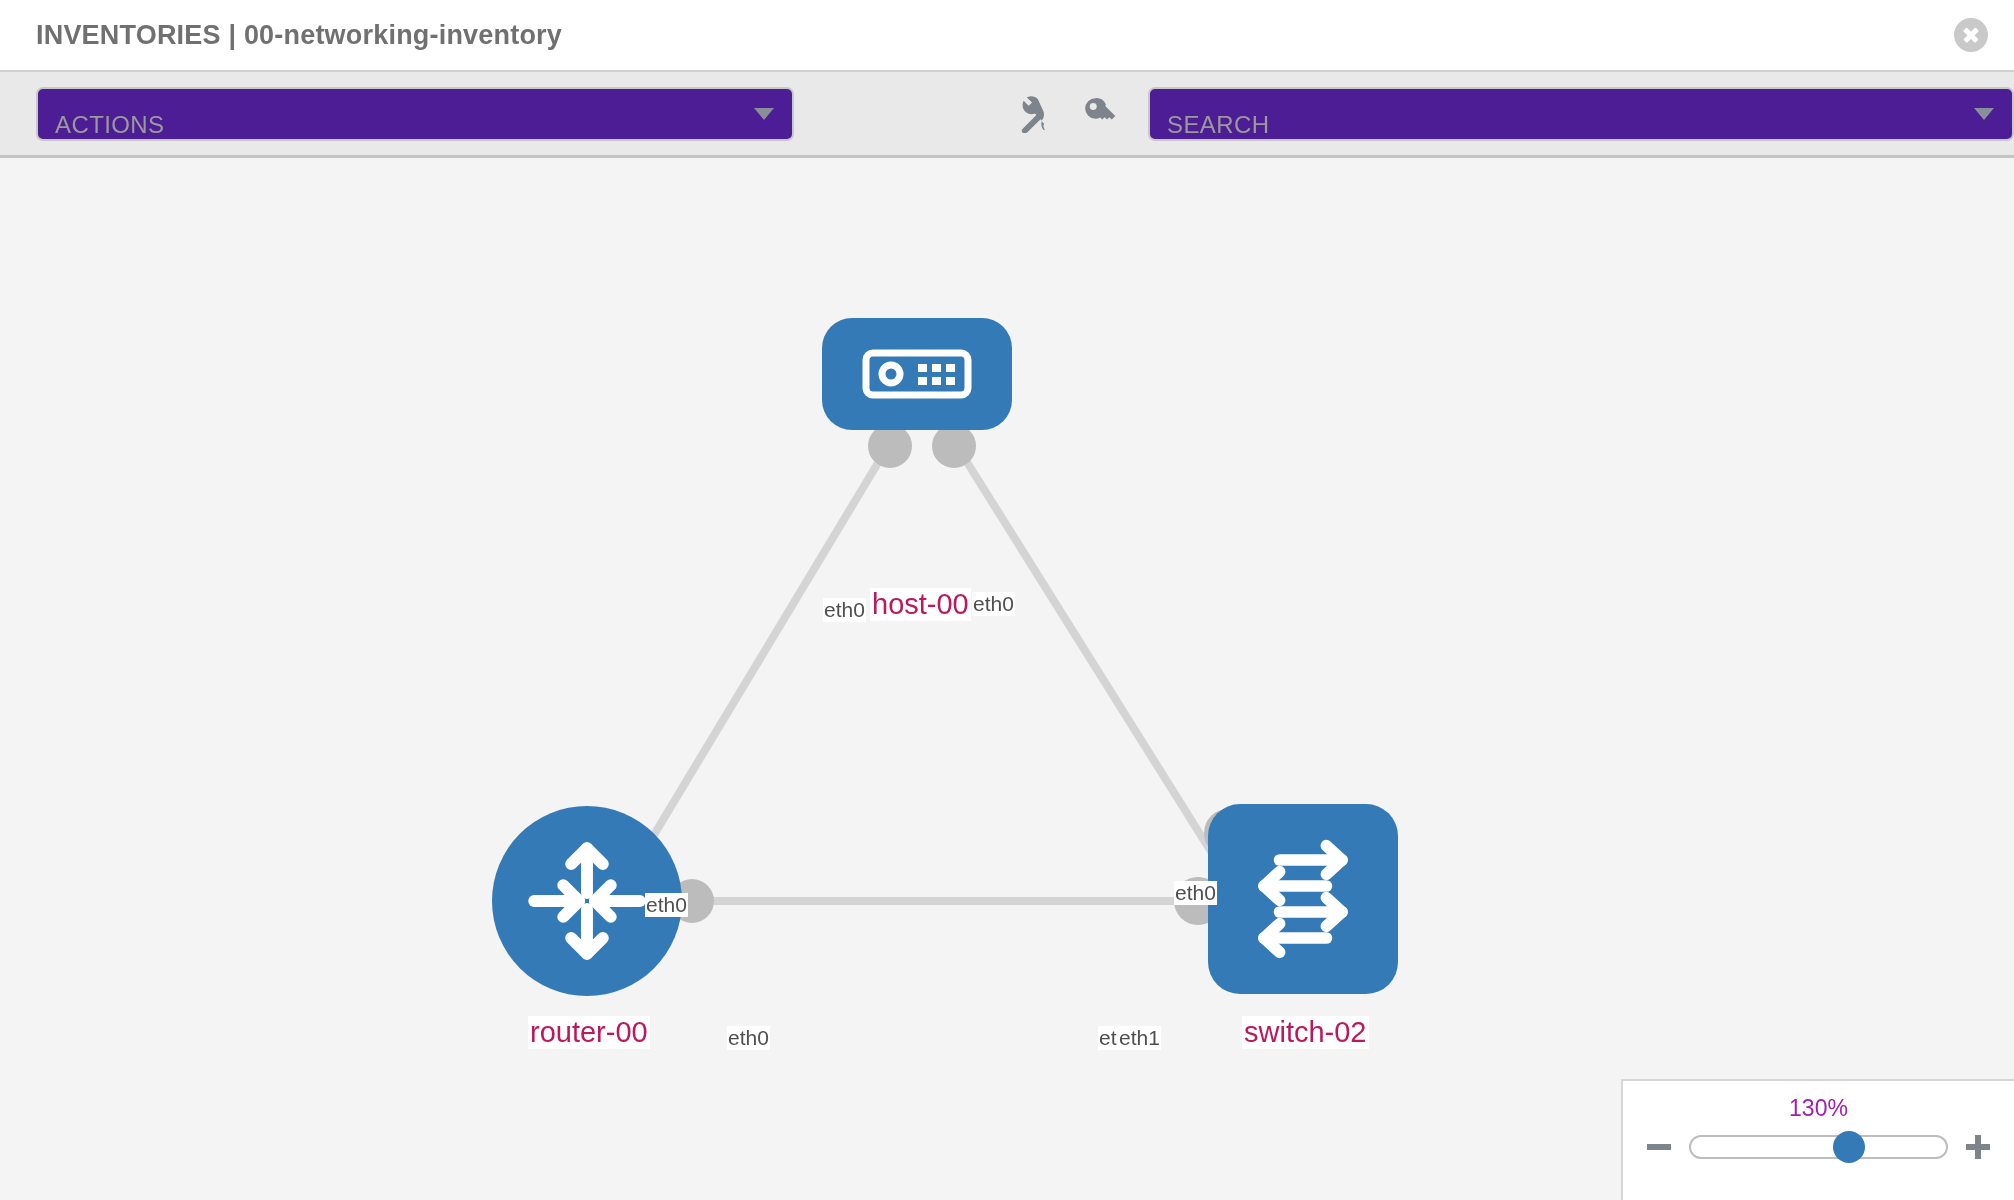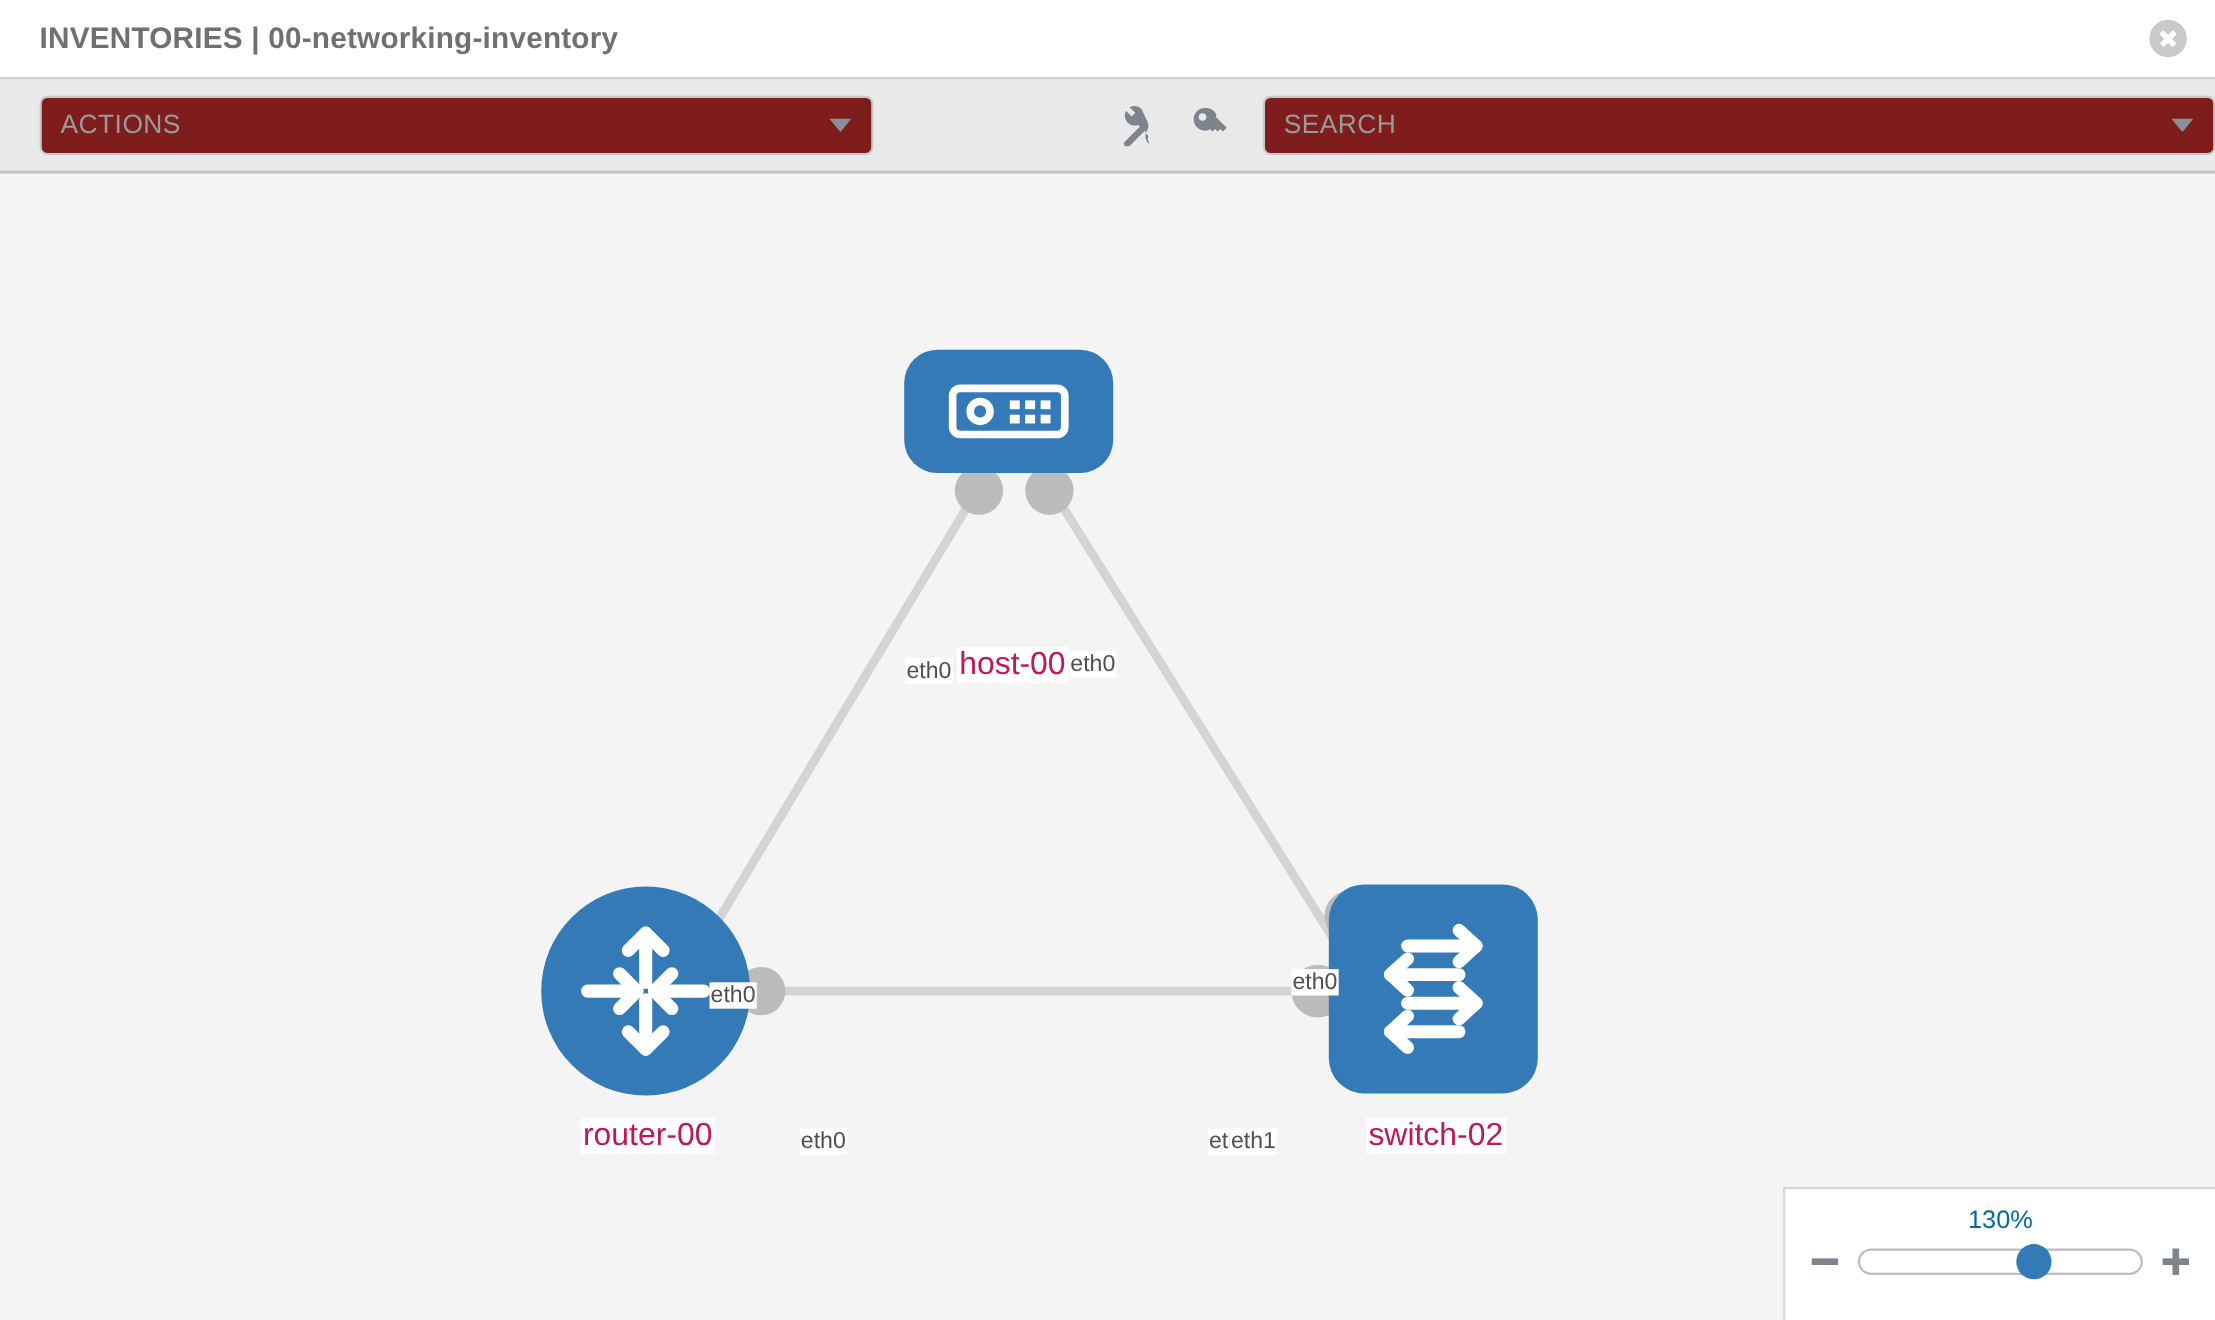--- a/index.html
+++ b/index.html
@@ -63,26 +63,26 @@
     height: 88px;
     background: #e9e9e9;
     border-top: 2px solid #d0d0d0;
     border-bottom: 3px solid #c4c4c4;
     box-sizing: border-box;
     display: flex;
     align-items: center;
   }
   .select-box {
     position: relative;
-    background: #7f1d1d;
+    background: #4c1d95;
     border: 2px solid #c8c8c8;
     border-radius: 7px;
     height: 54px;
     display: flex;
-    align-items: center;
+    align-items: flex-end;
     box-sizing: border-box;
     cursor: pointer;
   }
   .select-box .sel-label {
     font-size: 24px;
     color: #9a9a9a;
     padding-left: 17px;
     letter-spacing: 0.4px;
     white-space: nowrap;
   }
@@ -168,21 +168,21 @@
     height: 121px;
     background: #ffffff;
     border: 2px solid #d6d6d6;
     box-sizing: border-box;
     border-right: none;
     border-bottom: none;
   }
   .zoom-value {
     text-align: center;
     font-size: 23px;
-    color: #0369a1;
+    color: #a21caf;
     margin-top: 14px;
   }
   .zoom-row {
     display: flex;
     align-items: center;
     margin-top: 11px;
     padding: 0 22px;
     gap: 16px;
   }
   .zoom-minus, .zoom-plus {

